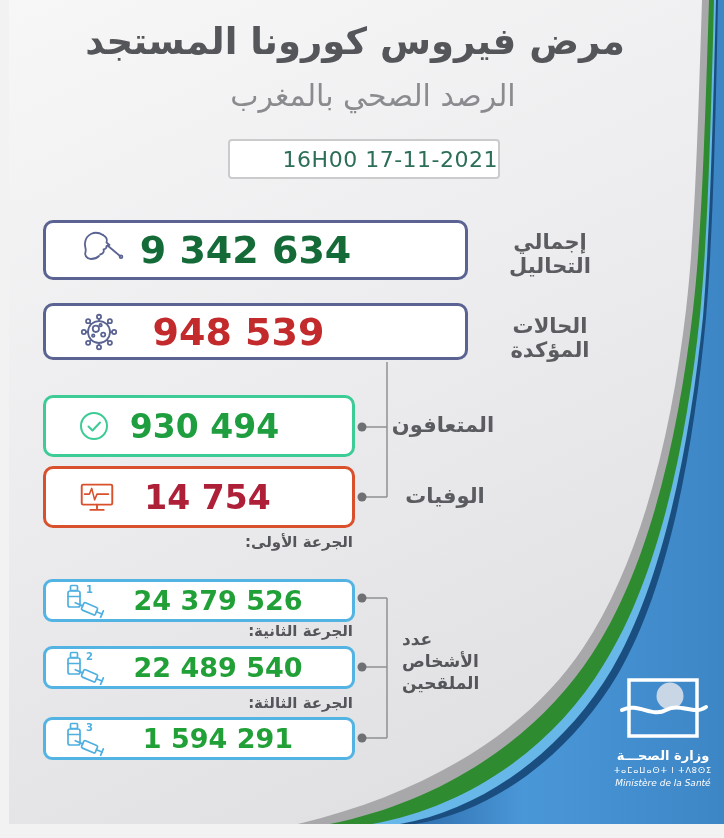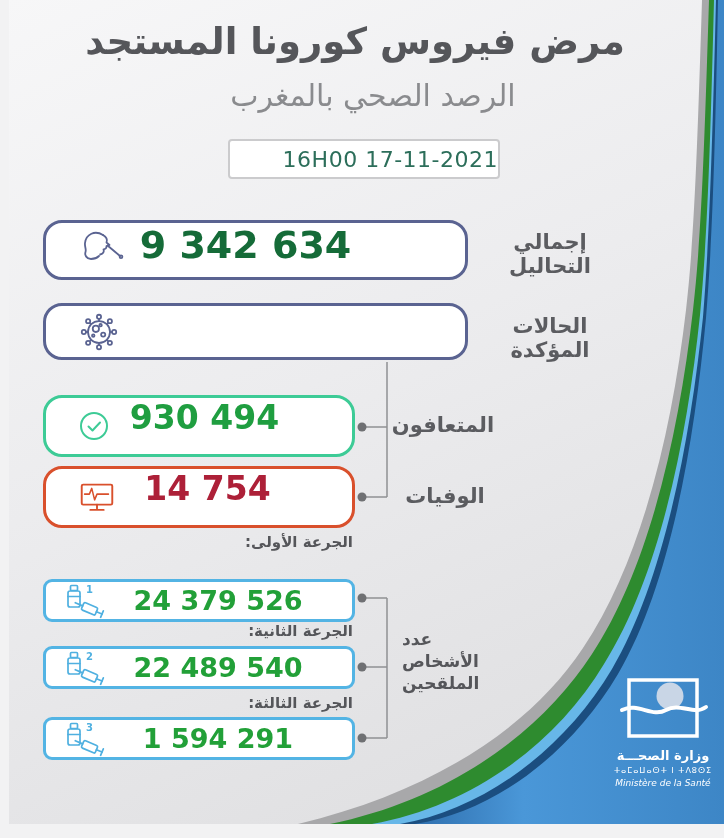--- a/index.html
+++ b/index.html
@@ -16,22 +16,22 @@
   .title { position:absolute; top:20px; left:0; width:710px; text-align:center;
            font-size:37px; font-weight:700; color:#55565a; direction:rtl; }
   .subtitle { position:absolute; top:78px; left:0; width:710px; text-align:center;
               font-size:30px; font-weight:500; color:#8a8b8e; direction:rtl;padding-left:36px; }
   .date-box { position:absolute; top:139px; left:228px; width:272px; height:40px;
               background:#fff; border:2px solid #cbcbcd; border-radius:4px;
               display:flex; align-items:center; justify-content:flex-end; }
   .date-text { font-size:22px; color:#2c6e5a; letter-spacing:.5px; }
 
   
-  .stat-box { position:absolute; background:#fff; display:flex; 
-              border-radius:19px;padding-left:16px; }
+  .stat-box { position:absolute; background:#fff; display:flex; align-items:center;
+              border-radius:10px;padding-left:16px; }
   .box-tests     { left:43px; top:220px; width:425px; height:60px; border:3px solid #5a6391; }
   .box-confirmed { left:43px; top:303px; width:425px; height:57px; border:3px solid #5a6391; }
   .box-recovered { left:43px; top:395px; width:312px; height:62px; border:3px solid #3dcb96; }
   .box-deaths    { left:43px; top:466px; width:312px; height:62px; border:3px solid #d9502c; }
   .stat-box .icon { margin-left:14px; flex:0 0 auto; display:flex; align-items:center; }
   .num { flex:1; text-align:center; font-weight:700; }
   .num-tests     { font-size:38px; color:#156b38; padding-right:100px; }
   .num-confirmed { font-size:38px; color:#c22a2c; padding-right:110px; }
   .num-recovered { font-size:33px; color:#1f9e40; padding-right:55px; }
   .num-deaths    { font-size:33px; color:#ad2038; padding-right:55px; }
@@ -144,20 +144,21 @@
         <line x1="22" y1="11.5" x2="22" y2="9.5"></line>
           <circle cx="22" cy="7.5" r="2"></circle>
         <line x1="29.4" y1="14.6" x2="30.8" y2="13.2"></line>
           <circle cx="32.4" cy="11.6" r="2"></circle>
         <circle cx="19" cy="19" r="3"></circle>
           <circle cx="26" cy="24.5" r="2"></circle>
         <circle cx="23.5" cy="15.5" r="1.2"></circle>
           <circle cx="16.5" cy="25.5" r="1.2"></circle>
       </svg>
     </span>
+    <span class="num num-confirmed">948 539</span>
   </div>
   <div class="row-label lbl-confirmed">الحالات المؤكدة</div>
 
   <div class="stat-box box-recovered">
     <span class="icon">
       <svg width="36" height="36" viewBox="0 0 36 36" fill="none" stroke="#3dcb96" stroke-width="2" stroke-linecap="round" stroke-linejoin="round">
         <circle cx="18" cy="18" r="13"></circle>
         <path d="M12.5 18.5 L16.5 22.5 L24 14.5"></path>
       </svg>
     </span>

